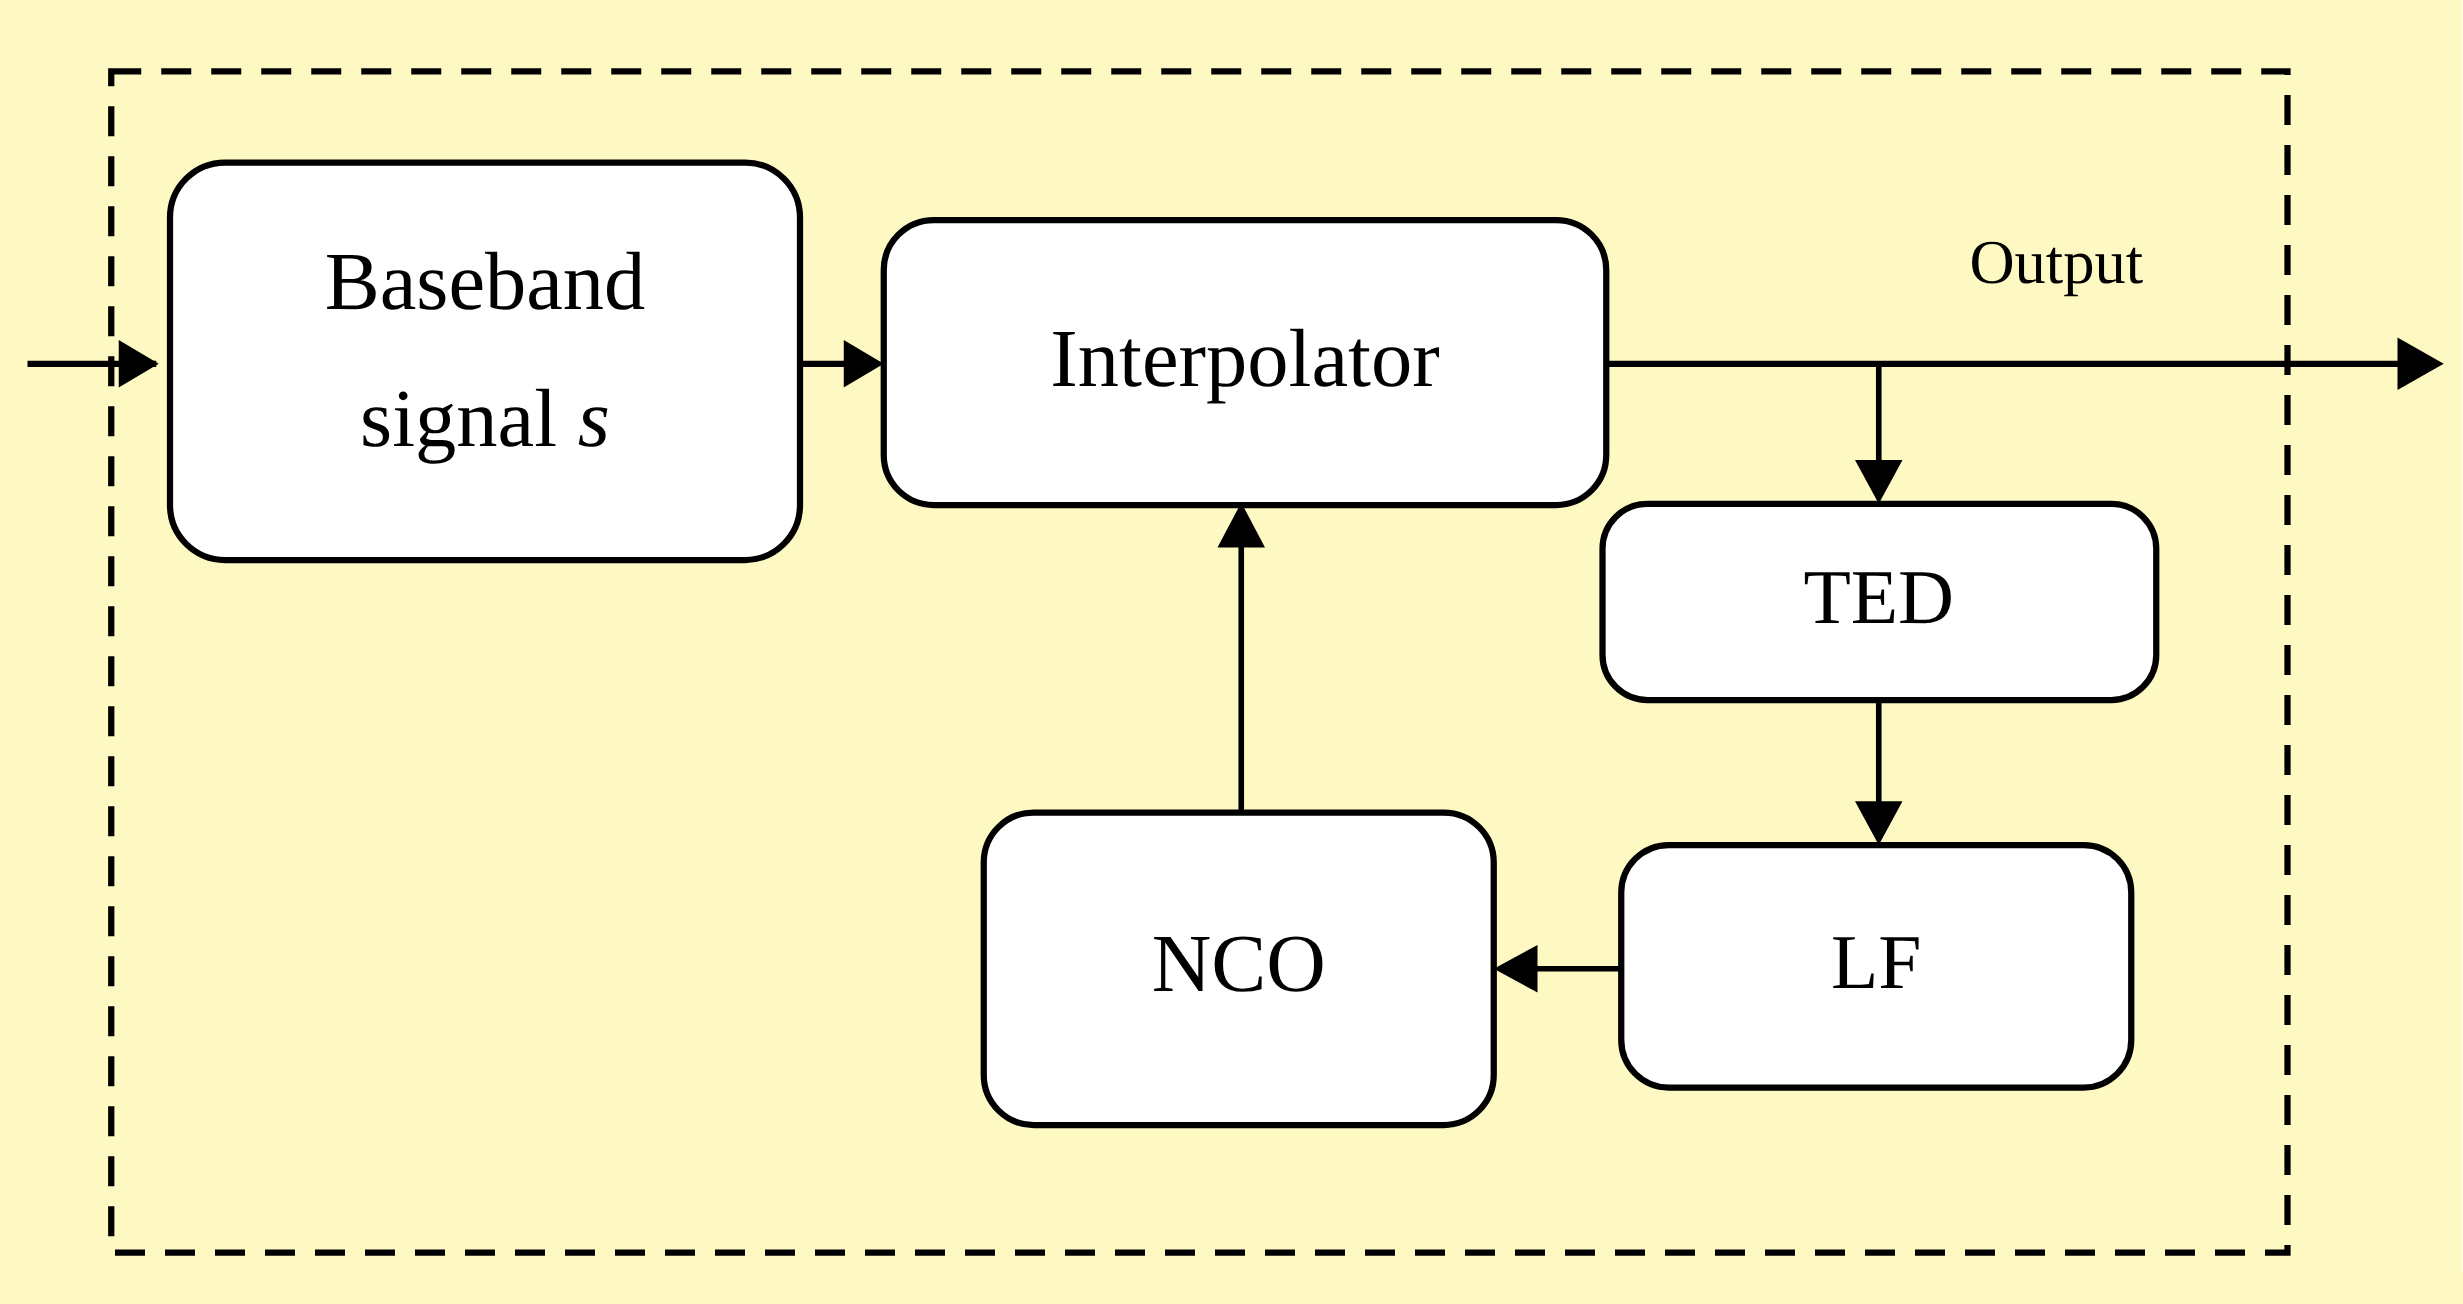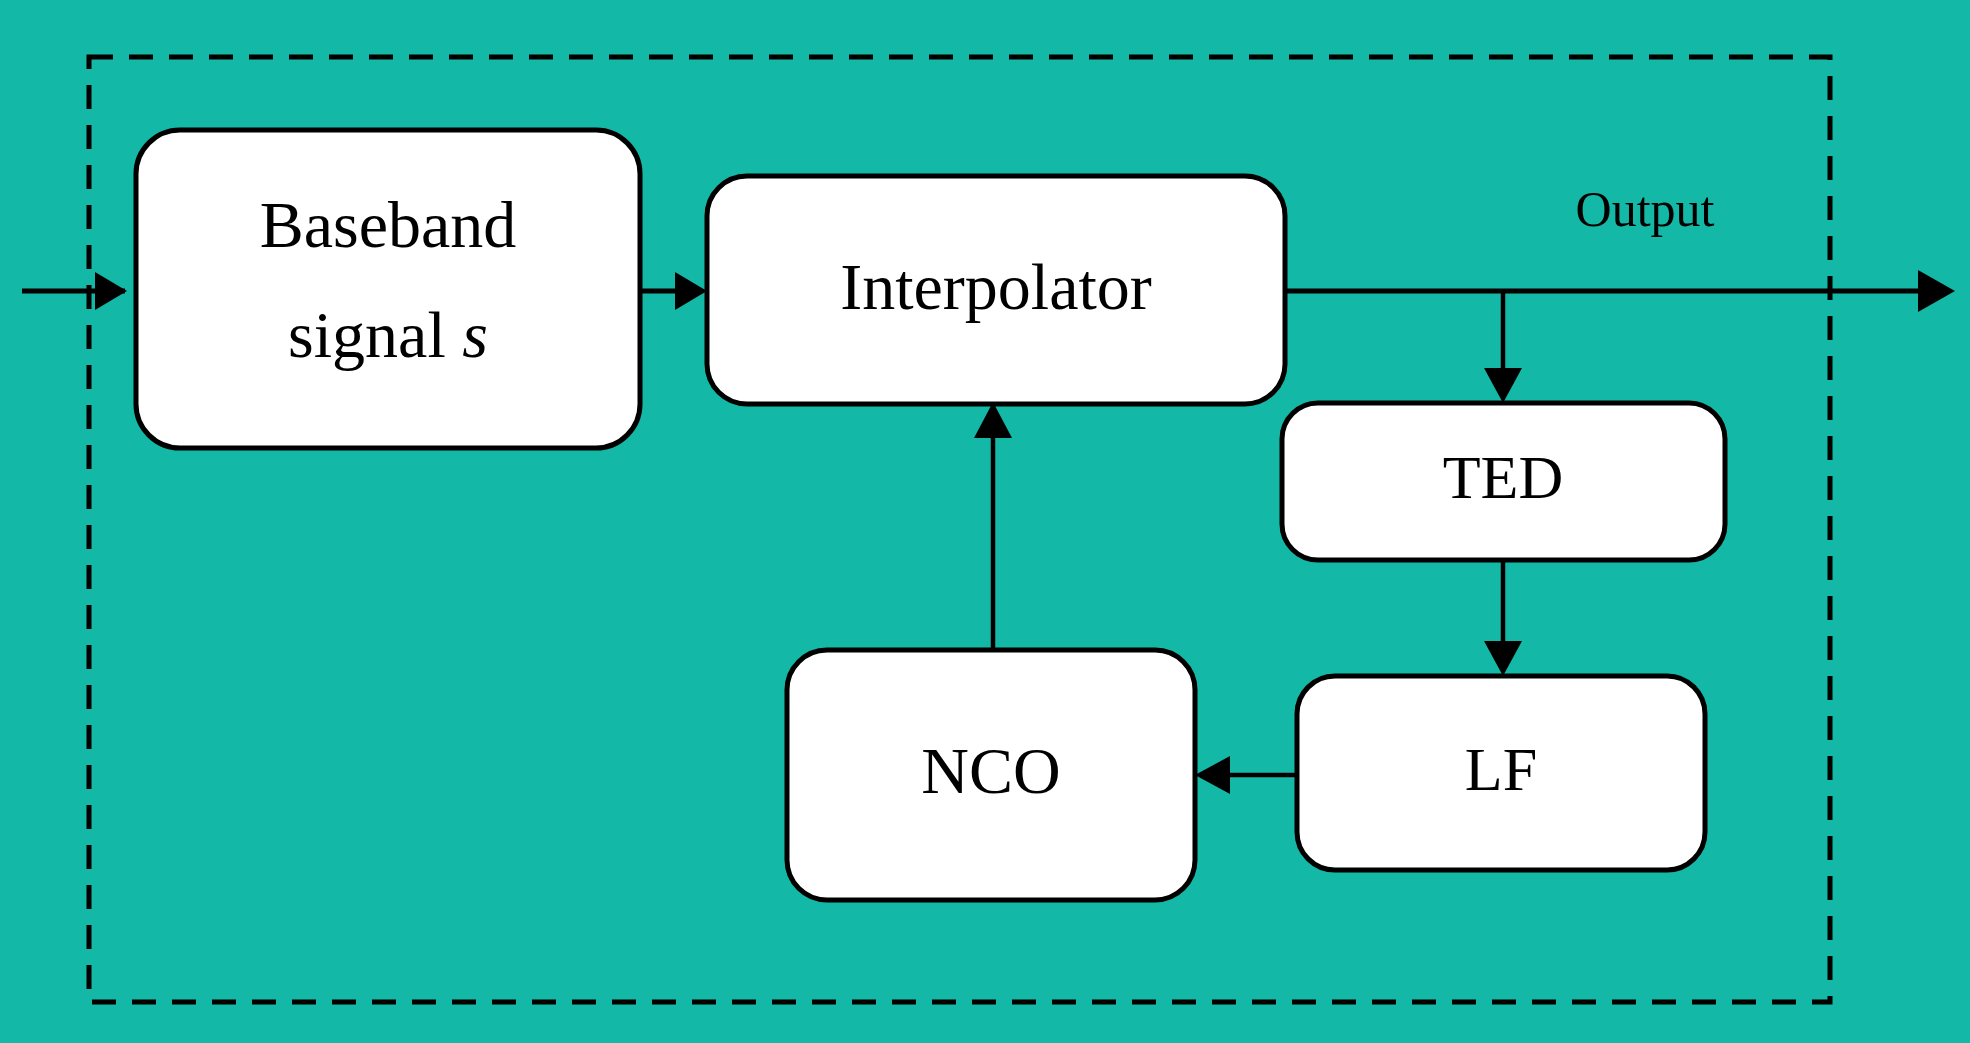--- a/index.html
+++ b/index.html
@@ -11,21 +11,21 @@
   body {
     width: 1970px;
     height: 1043px;
     overflow: hidden;
     font-family: "Liberation Serif", "DejaVu Serif", serif;
   }
   #diagram-root {
     position: relative;
     width: 1970px;
     height: 1043px;
-    background: #14b8a6;
+    background: #fef9c3;
   }
   #diagram-svg {
     position: absolute;
     left: 0;
     top: 0;
     width: 1970px;
     height: 1043px;
     display: block;
   }
   .block-rect {

